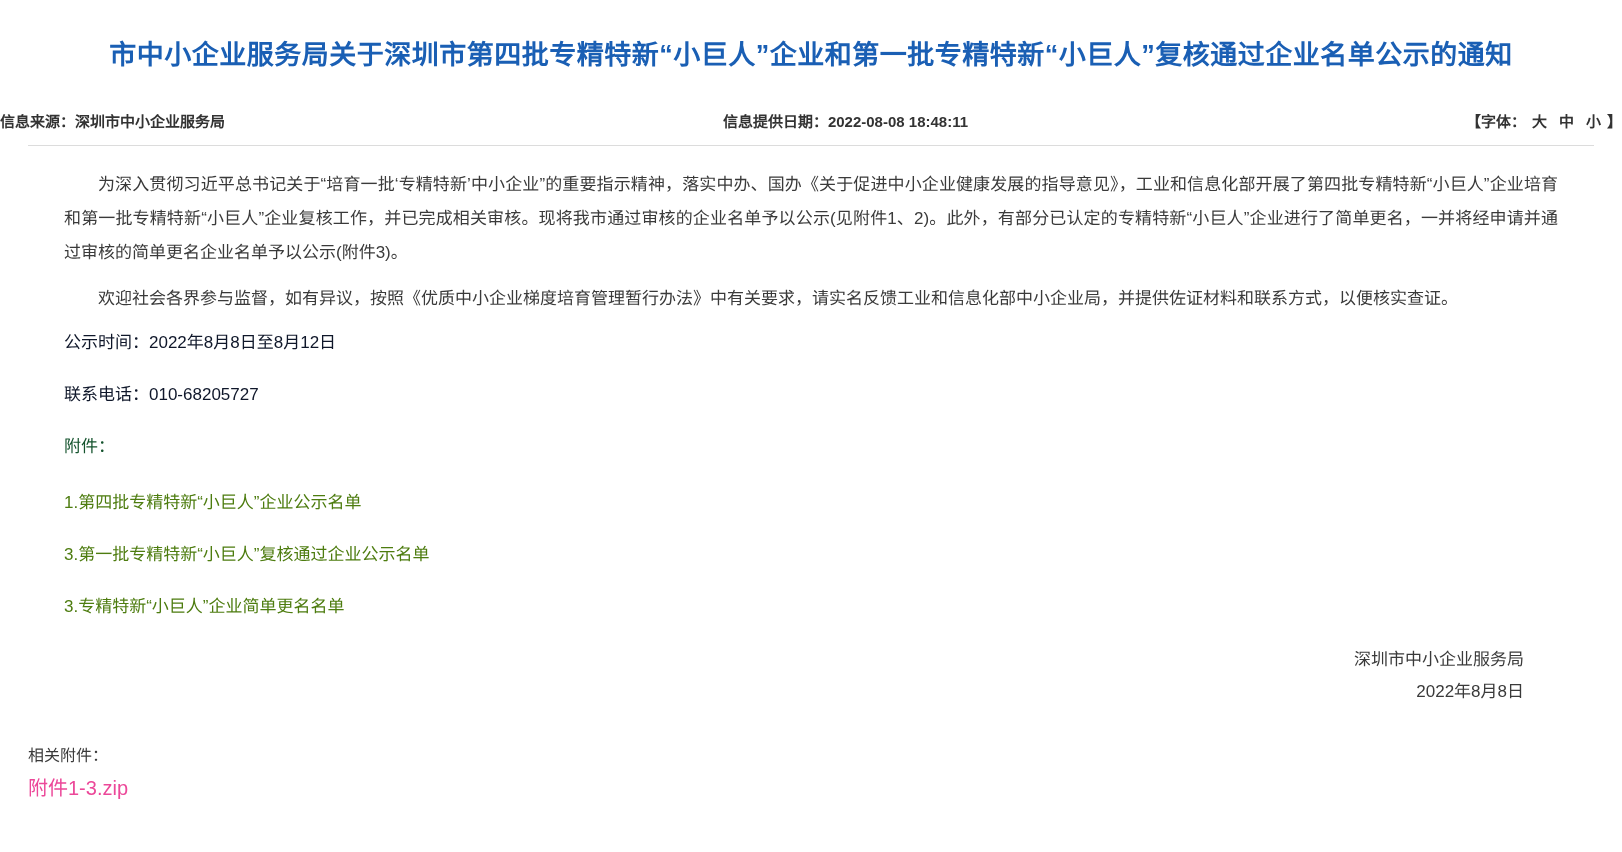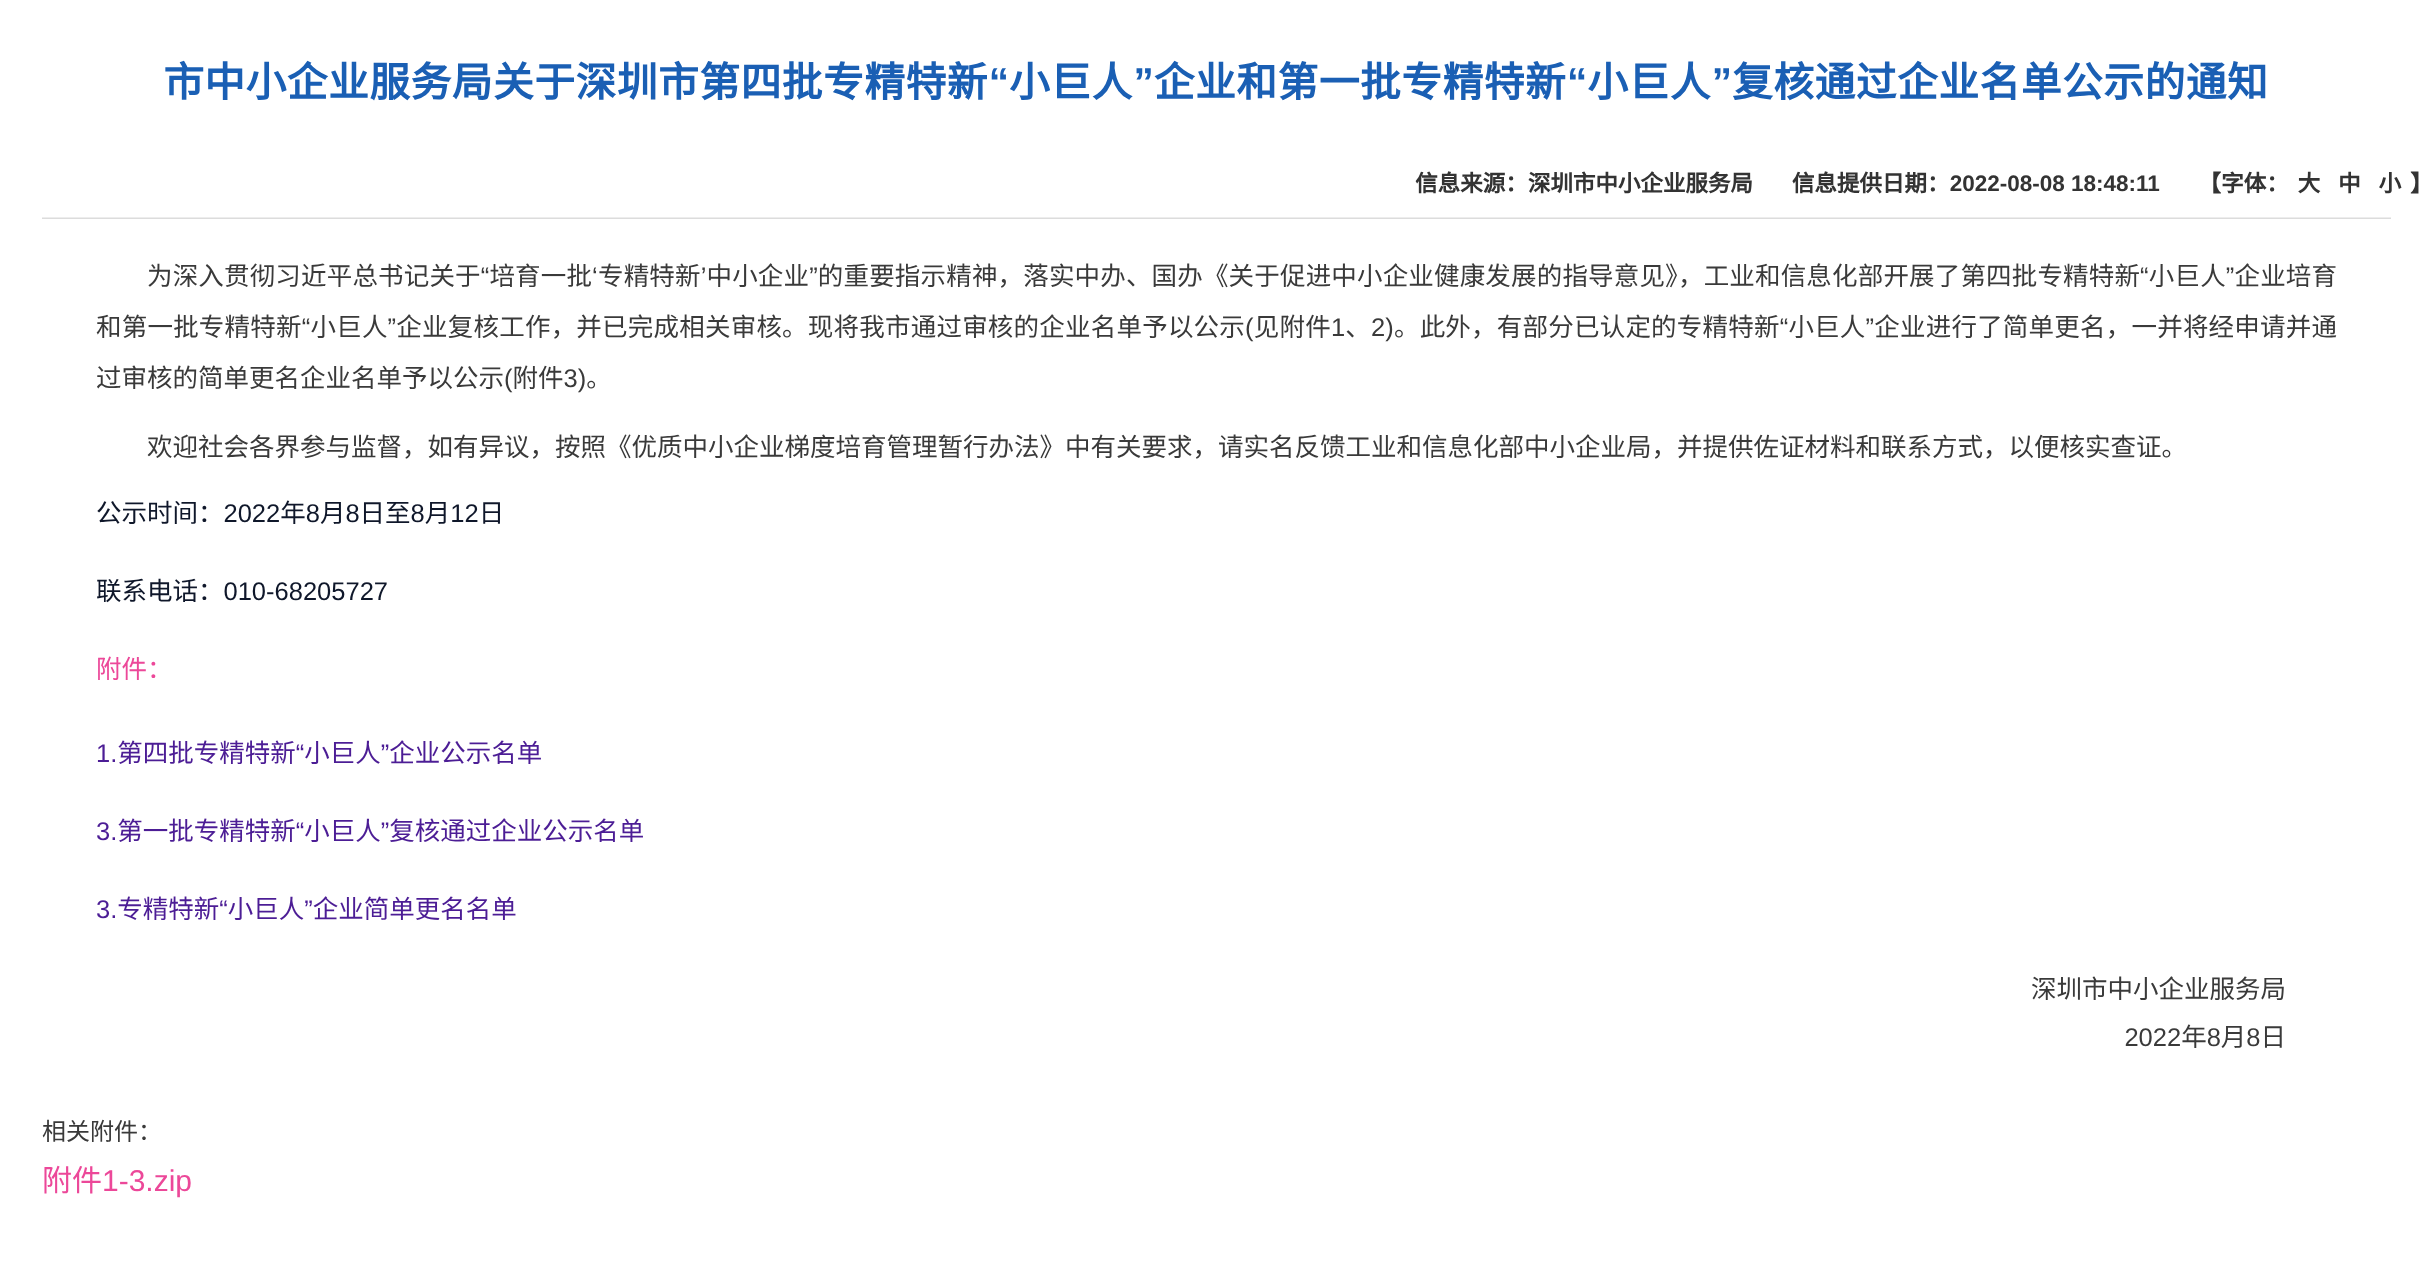--- a/index.html
+++ b/index.html
@@ -29,21 +29,21 @@
     line-height: 38px;
     text-align: center;
     letter-spacing: 0.5px;
     padding: 18px 40px 6px 40px;
     box-sizing: border-box;
   }
 
   
   .meta {
     display: flex;
-    justify-content: flex-end;
+    justify-content: space-between;
     align-items: center;
     gap: 26px;
     font-size: 15px;
     font-weight: bold;
     color: #333333;
     padding: 12px 0 14px 0;
   }
   .meta .meta-item {
     white-space: nowrap;
   }
@@ -93,27 +93,27 @@
   .info-line {
     font-size: 17px;
     line-height: 30px;
     color: #0f172a;
     margin: 0 0 22px 0;
     text-indent: 0;
   }
   .attach-head {
     font-size: 17px;
     line-height: 30px;
-    color: #ec4899;
+    color: #14532d;
     margin: 0 0 26px 0;
   }
   .attach-item {
     font-size: 17px;
     line-height: 30px;
-    color: #4c1d95;
+    color: #4d7c0f;
     margin: 0 0 22px 0;
   }
 
   
   .sign {
     text-align: right;
     font-size: 17px;
     line-height: 32px;
     color: #3a3a3a;
     padding-right: 34px;

